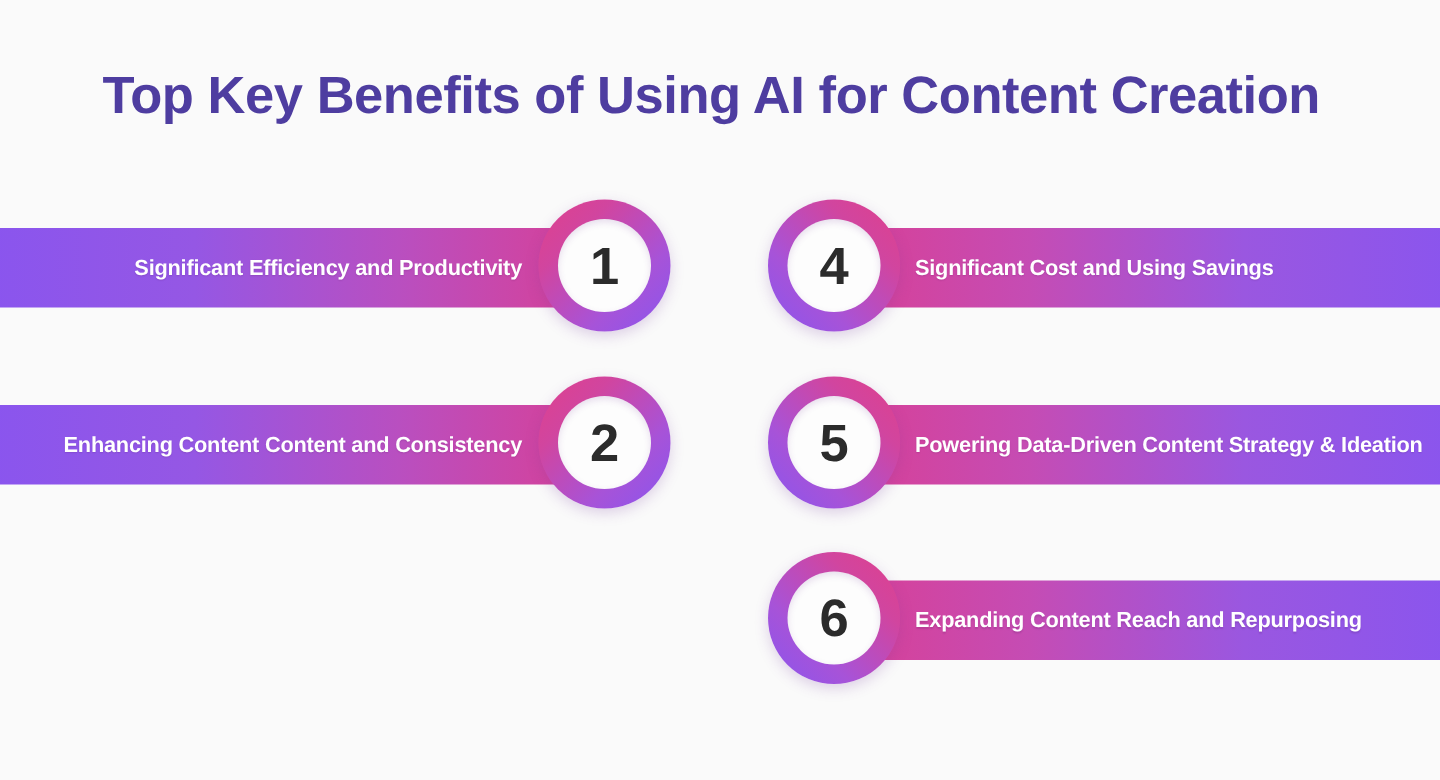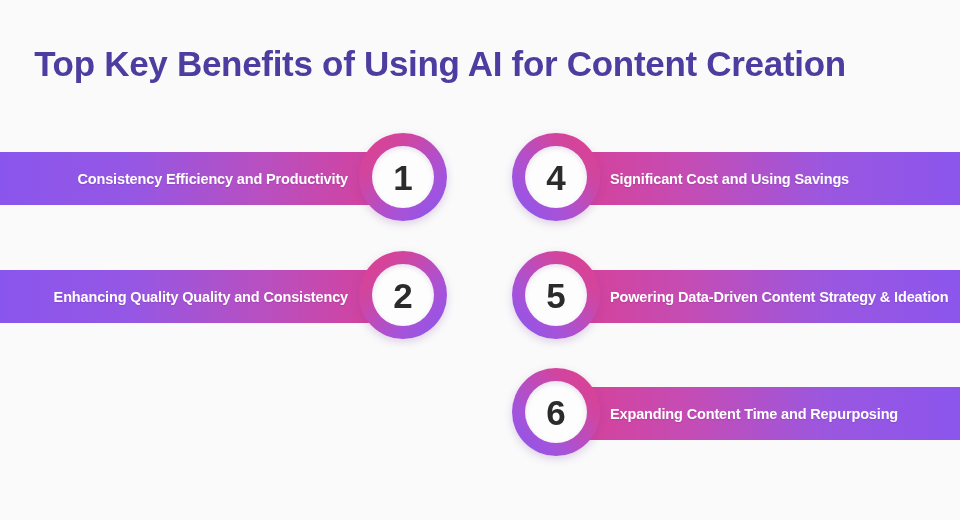--- a/index.html
+++ b/index.html
@@ -20,21 +20,21 @@
     background: #fafafa;
     overflow: hidden;
   }
 
   
   #page-title {
     position: absolute;
     top: 44px;
     left: 0;
     width: 880px;
-    text-align: center;
+    text-align: right;
     font-size: 35px;
     font-weight: bold;
     color: #4e3da0;
     letter-spacing: -0.3px;
     white-space: nowrap;
     font-family: "Liberation Sans", sans-serif;
   }
 
   
   .row {
@@ -125,32 +125,32 @@
 </style>
 </head>
 <body>
 
 <div id="infographic">
 
   <div id="page-title">Top Key Benefits of Using AI for Content Creation</div>
 
   <div class="row left r1">
     <div class="bar">
-      <span class="bar-label">Consistency Efficiency and Productivity</span>
+      <span class="bar-label">Significant Efficiency and Productivity</span>
     </div>
     <div class="badge">
       <div class="badge-inner">
         <span class="badge-number">1</span>
       </div>
     </div>
   </div>
 
   <div class="row left r2">
     <div class="bar">
-      <span class="bar-label">Enhancing Quality Quality and Consistency</span>
+      <span class="bar-label">Enhancing Content Content and Consistency</span>
     </div>
     <div class="badge">
       <div class="badge-inner">
         <span class="badge-number">2</span>
       </div>
     </div>
   </div>
 
 
   <div class="row right r1">
@@ -170,21 +170,21 @@
     </div>
     <div class="badge">
       <div class="badge-inner">
         <span class="badge-number">5</span>
       </div>
     </div>
   </div>
 
   <div class="row right r3">
     <div class="bar">
-      <span class="bar-label">Expanding Content Time and Repurposing</span>
+      <span class="bar-label">Expanding Content Reach and Repurposing</span>
     </div>
     <div class="badge">
       <div class="badge-inner">
         <span class="badge-number">6</span>
       </div>
     </div>
   </div>
 
 </div>
 

